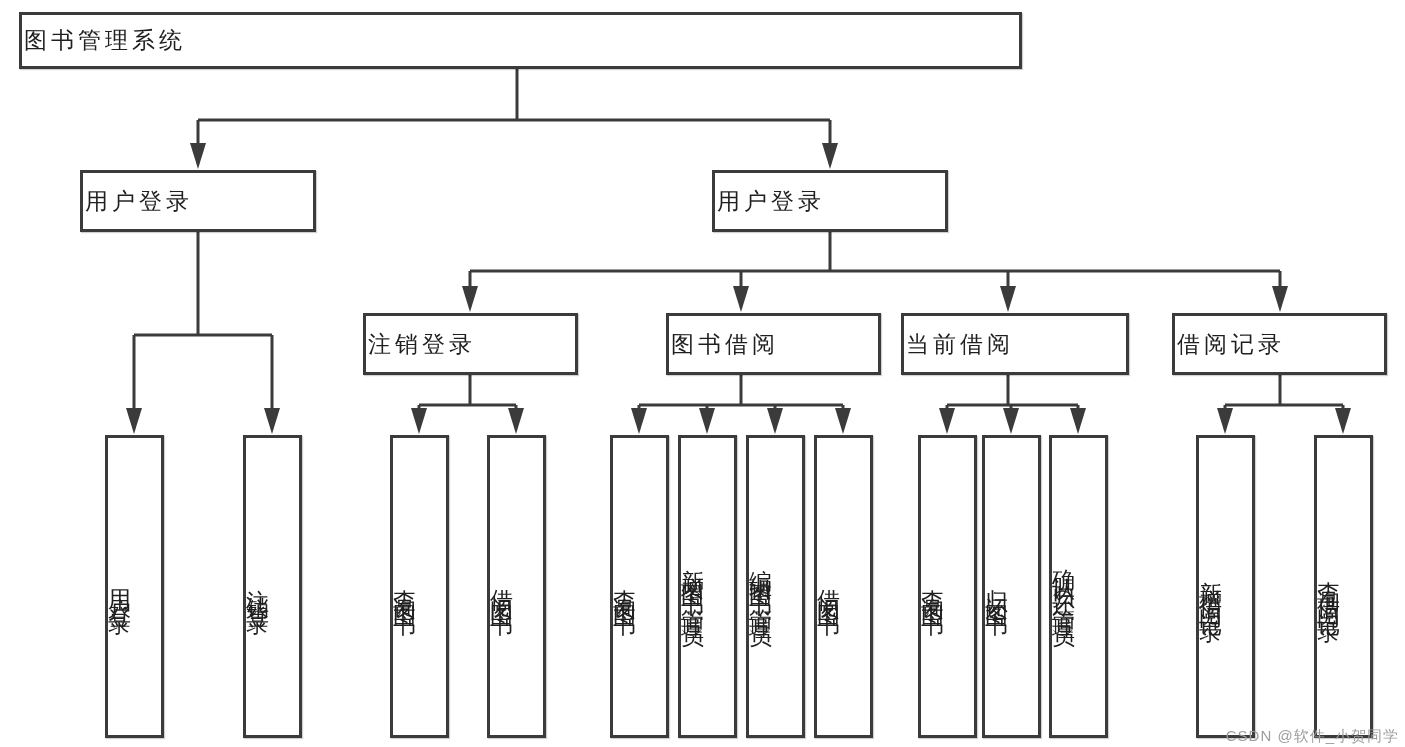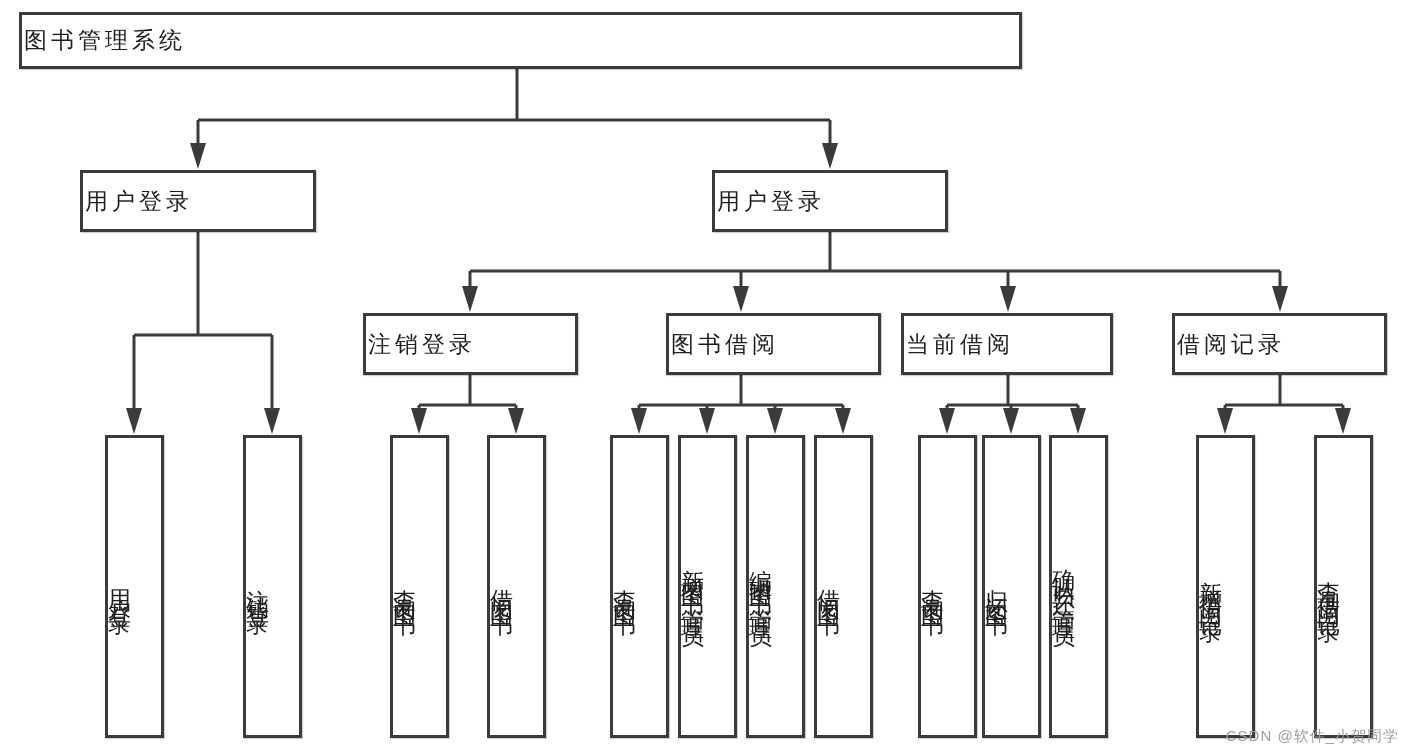--- a/index.html
+++ b/index.html
@@ -123,21 +123,21 @@
   <div class="box h" style="left:712px;top:170px;width:236px;height:62px;">
     <span>用户登录</span>
   </div>
 
   <div class="box h" style="left:363px;top:313px;width:215px;height:62px;">
     <span>注销登录</span>
   </div>
   <div class="box h" style="left:633px;top:313px;width:215px;height:62px;margin-left:33px;">
     <span>图书借阅</span>
   </div>
-  <div class="box h" style="left:901px;top:313px;width:212px;height:62px;font-family:Liberation Serif, serif;">
+  <div class="box h" style="left:901px;top:313px;width:228px;height:62px;font-family:Liberation Serif, serif;">
     <span>当前借阅</span>
   </div>
   <div class="box h" style="left:1172px;top:313px;width:215px;height:62px;">
     <span>借阅记录</span>
   </div>
 
   <div class="box v" style="left:105px;top:435px;width:59px;height:303px;">
     <span>用户登录</span>
   </div>
   <div class="box v" style="left:243px;top:435px;width:59px;height:303px;">

